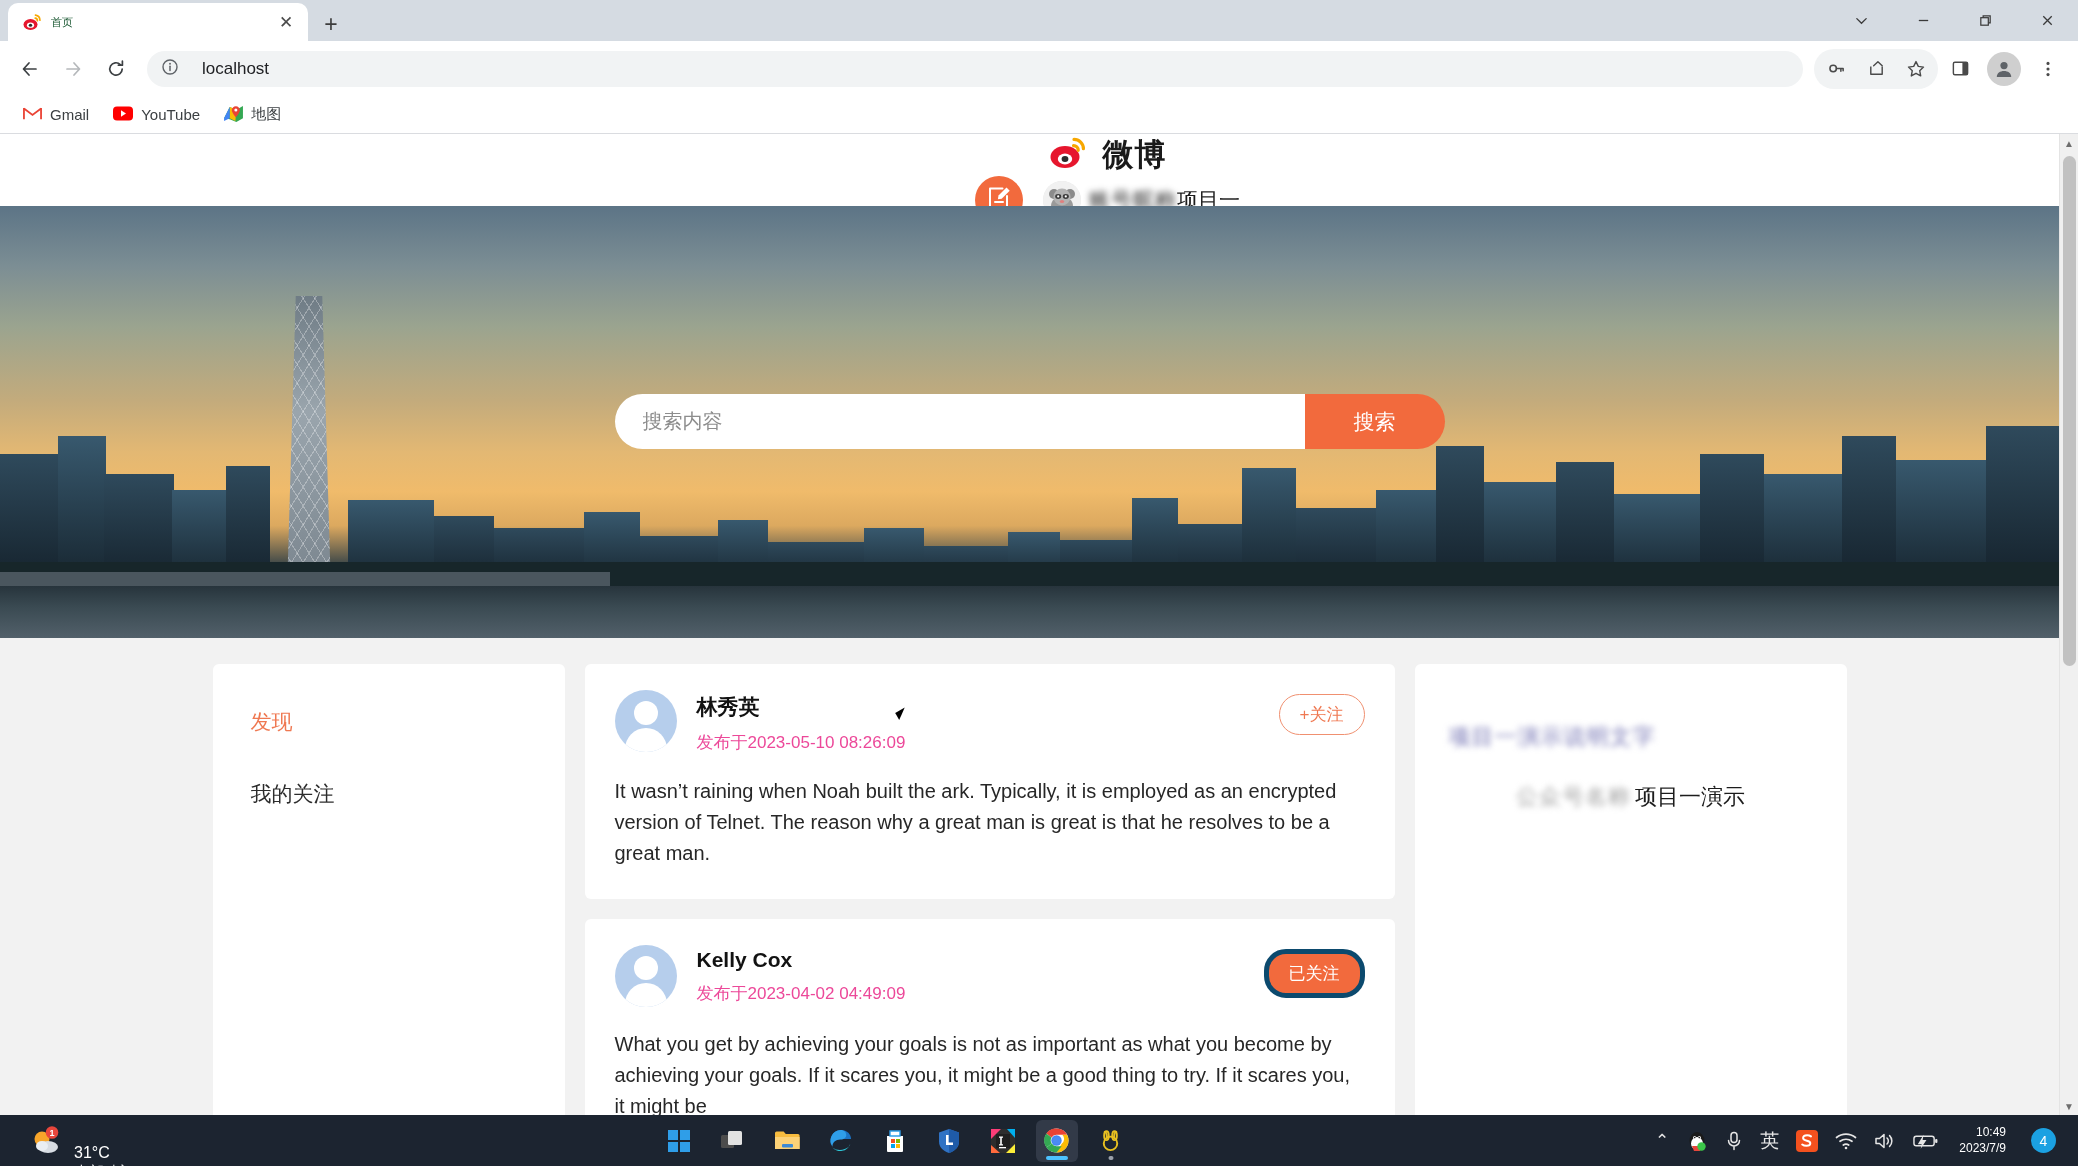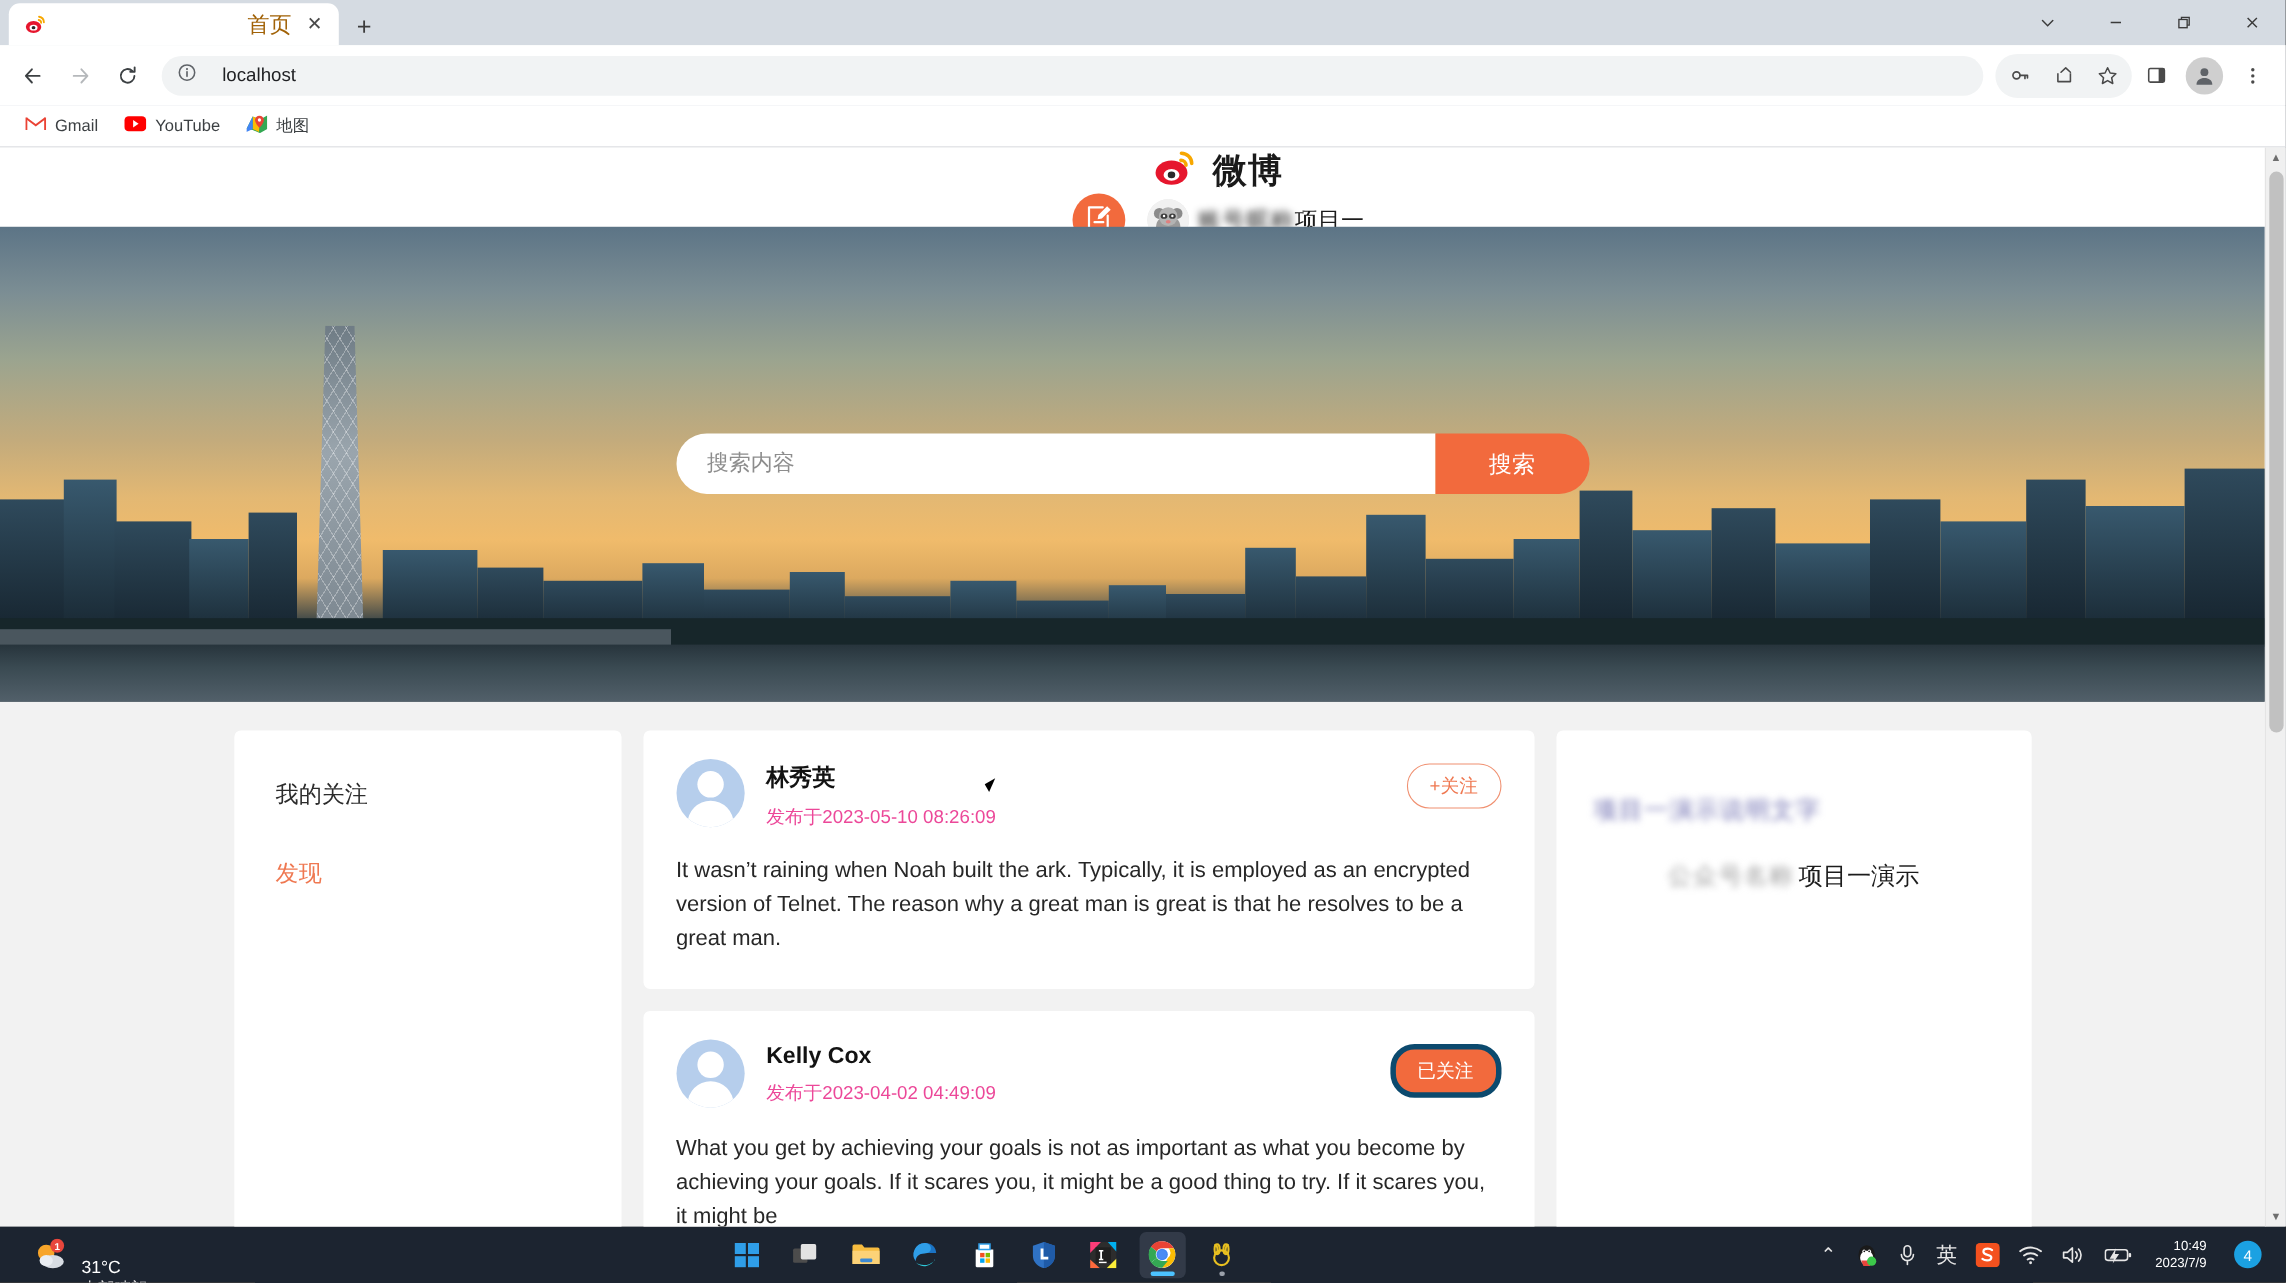--- a/index.html
+++ b/index.html
@@ -13,21 +13,21 @@
   
   .browser { width: 2078px; height: 1115px; background: #d5dbe2; display: flex; flex-direction: column; }
 
   .tabstrip { height: 41px; display: flex; align-items: flex-end; padding-left: 8px; position: relative; }
   .tab {
     width: 300px; height: 38px; background: #fff;
     border-radius: 10px 10px 0 0; display: flex; align-items: center;
     padding: 0 10px 0 14px; gap: 9px; position: relative;
   }
   .tab-favicon { width: 20px; height: 20px; flex: 0 0 20px; position: relative; }
-  .tab-title { font-size: 20px; color: #a16207; flex: 1; white-space: nowrap; overflow: hidden; text-align: right; }
+  .tab-title { font-size: 11px; color: #14532d; flex: 1; white-space: nowrap; overflow: hidden; }
   .tab-close { width: 24px; height: 24px; display: flex; align-items: center; justify-content: center; color: #4b4b4b; font-size: 17px; border-radius: 50%; }
   .newtab { width: 38px; height: 34px; display: flex; align-items: center; justify-content: center; color: #3c3c3c; font-size: 23px; margin-left: 4px; }
   .wincontrols { position: absolute; right: 0; top: 0; height: 41px; display: flex; }
   .wc { width: 62px; height: 41px; display: flex; align-items: center; justify-content: center; color: #3a3a3a; }
 
   .toolbar { height: 55px; background: #fff; display: flex; align-items: center; padding: 0 10px; gap: 3px; }
   .tb-btn { width: 40px; height: 40px; border-radius: 50%; display: flex; align-items: center; justify-content: center; color: #4a4a4a; flex: 0 0 40px; }
   .omnibox {
     flex: 1; height: 36px; background: #f1f3f4; border-radius: 18px;
     display: flex; align-items: center; padding: 0 14px; gap: 23px; margin: 0 8px;
@@ -383,22 +383,22 @@
         <div class="search-wrap">
           <input class="search-input" placeholder="搜索内容" style="">
           <button class="search-btn">搜索</button>
         </div>
       </div>
 
       <div class="content">
 
         <div class="col-left">
           <div class="card nav-card">
+            <div class="nav-item active">发现</div>
             <div class="nav-item">我的关注</div>
-            <div class="nav-item active">发现</div>
           </div>
         </div>
 
         <div class="col-mid">
 
           <div class="card post">
             <div class="post-head">
               <div class="post-avatar"></div>
               <div class="post-meta">
                 <div class="post-author">林秀英</div>

